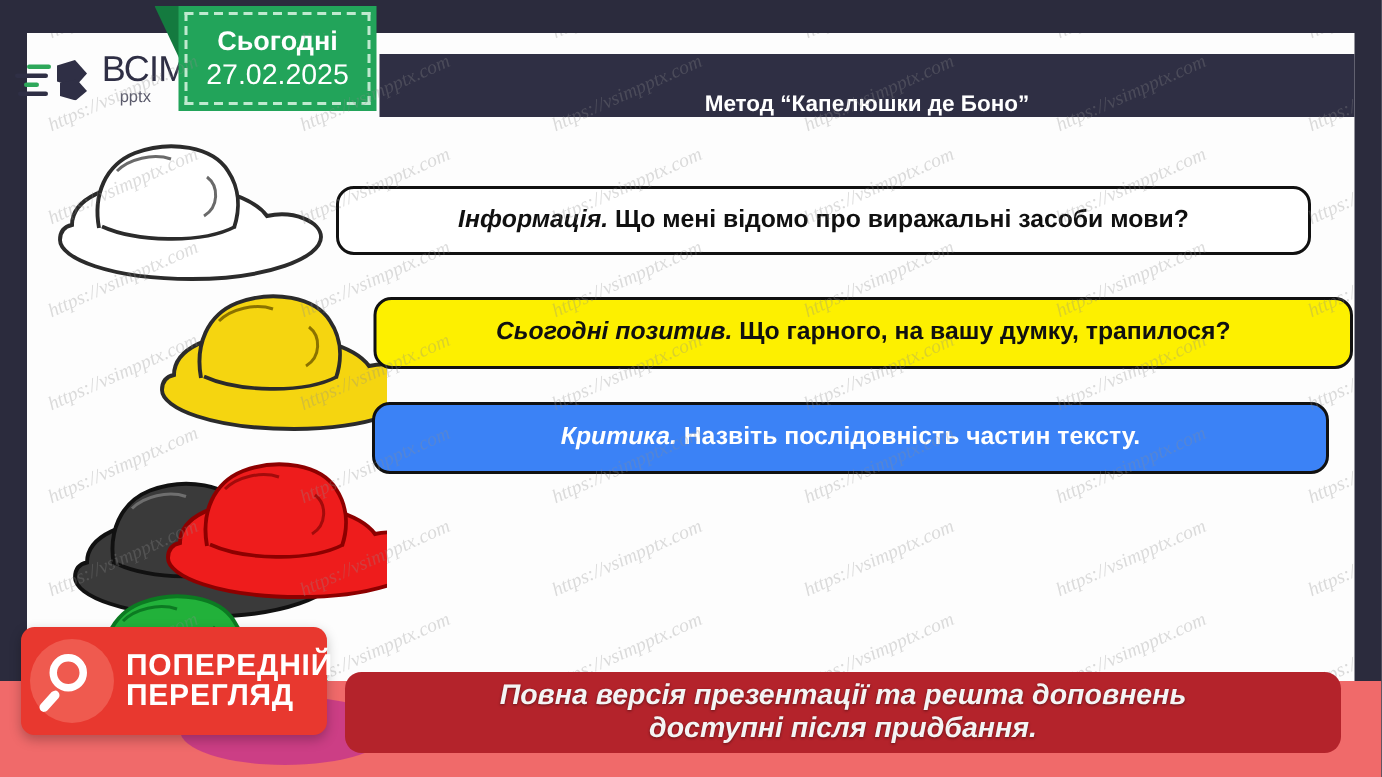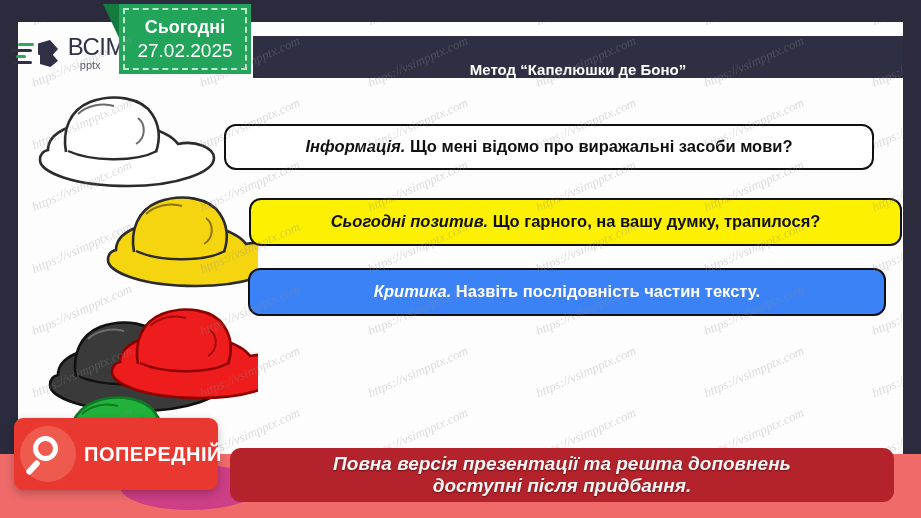--- a/index.html
+++ b/index.html
@@ -247,20 +247,21 @@
     <div class="blob"></div>
   </div>
 
   <div class="preview">
     <div class="circ">
       <div class="lens"></div>
         <div class="handle"></div>
     </div>
     <div class="ptxt">
       <span>ПОПЕРЕДНІЙ</span>
+      <span>ПЕРЕГЛЯД</span>
     </div>
   </div>
 
   <div class="overlay">
     <div class="otxt">
       <span>Повна версія презентації та решта доповнень</span><br>
       <span>доступні після придбання.</span>
     </div>
   </div>
 

